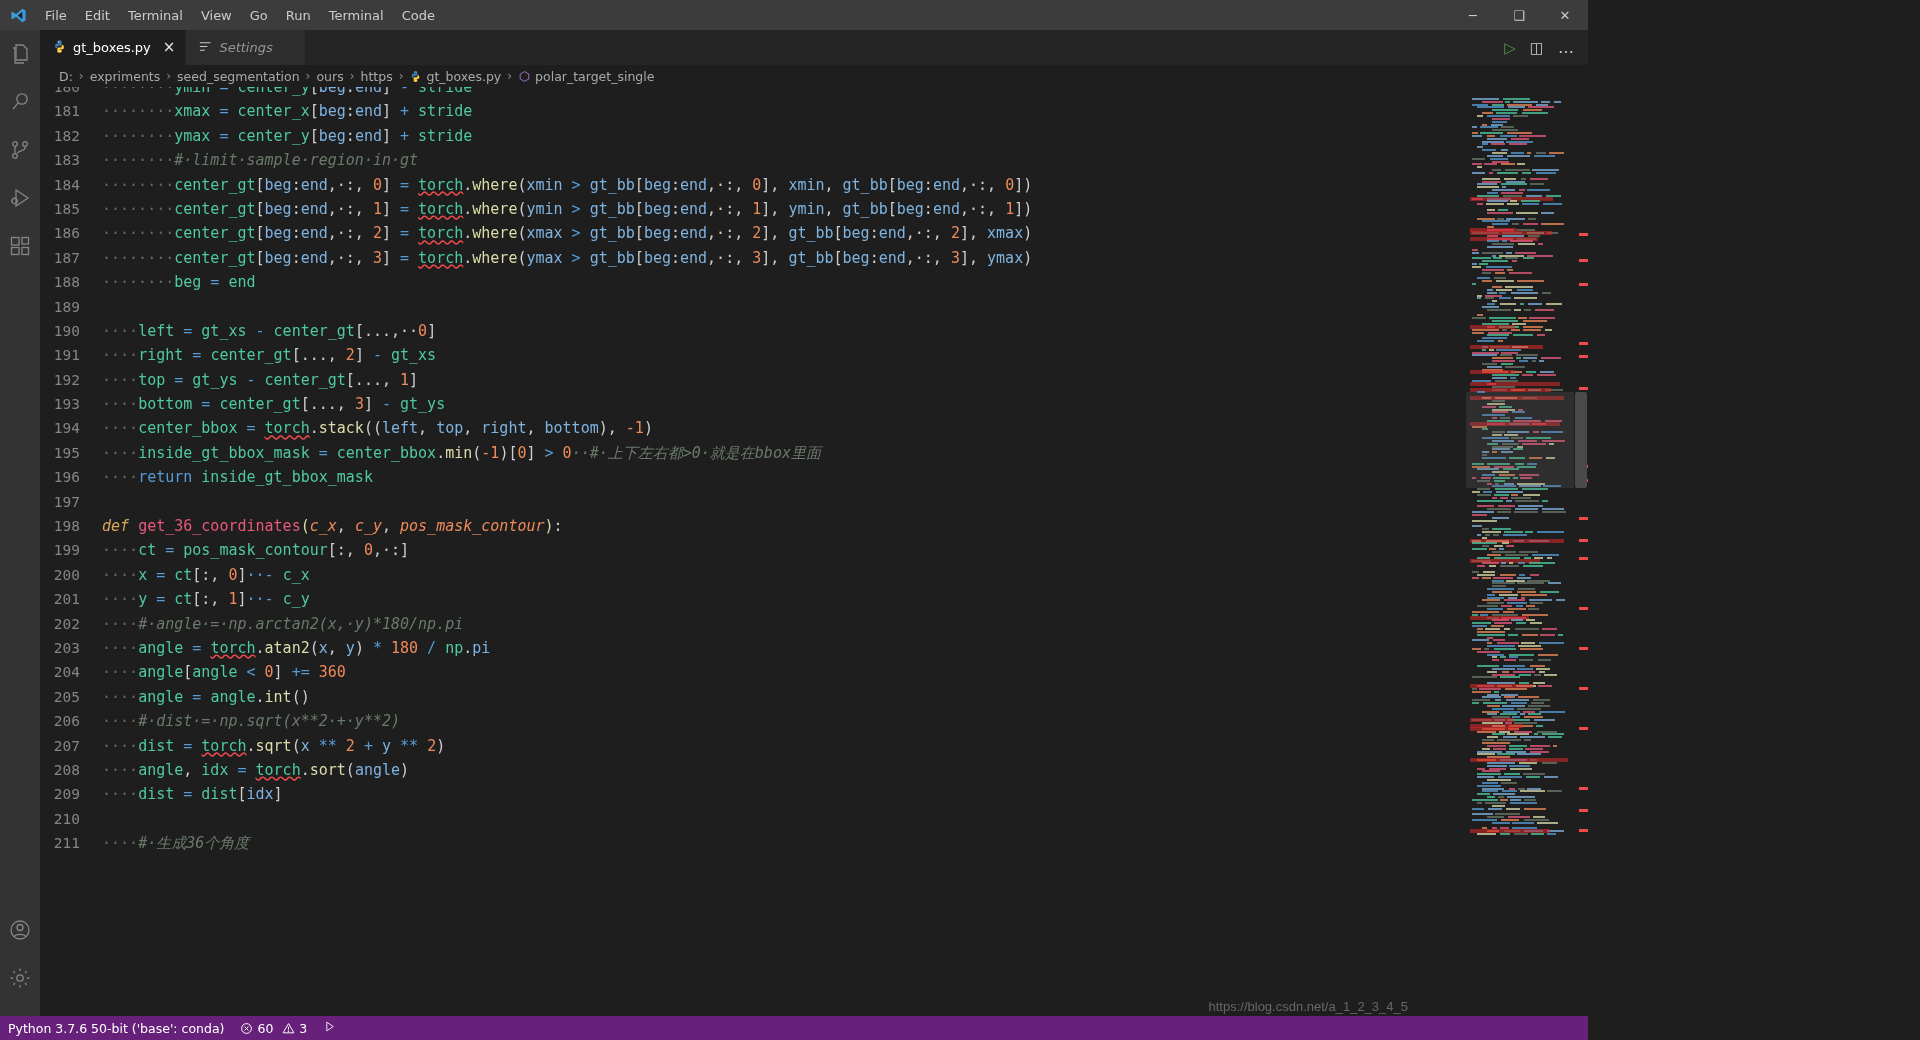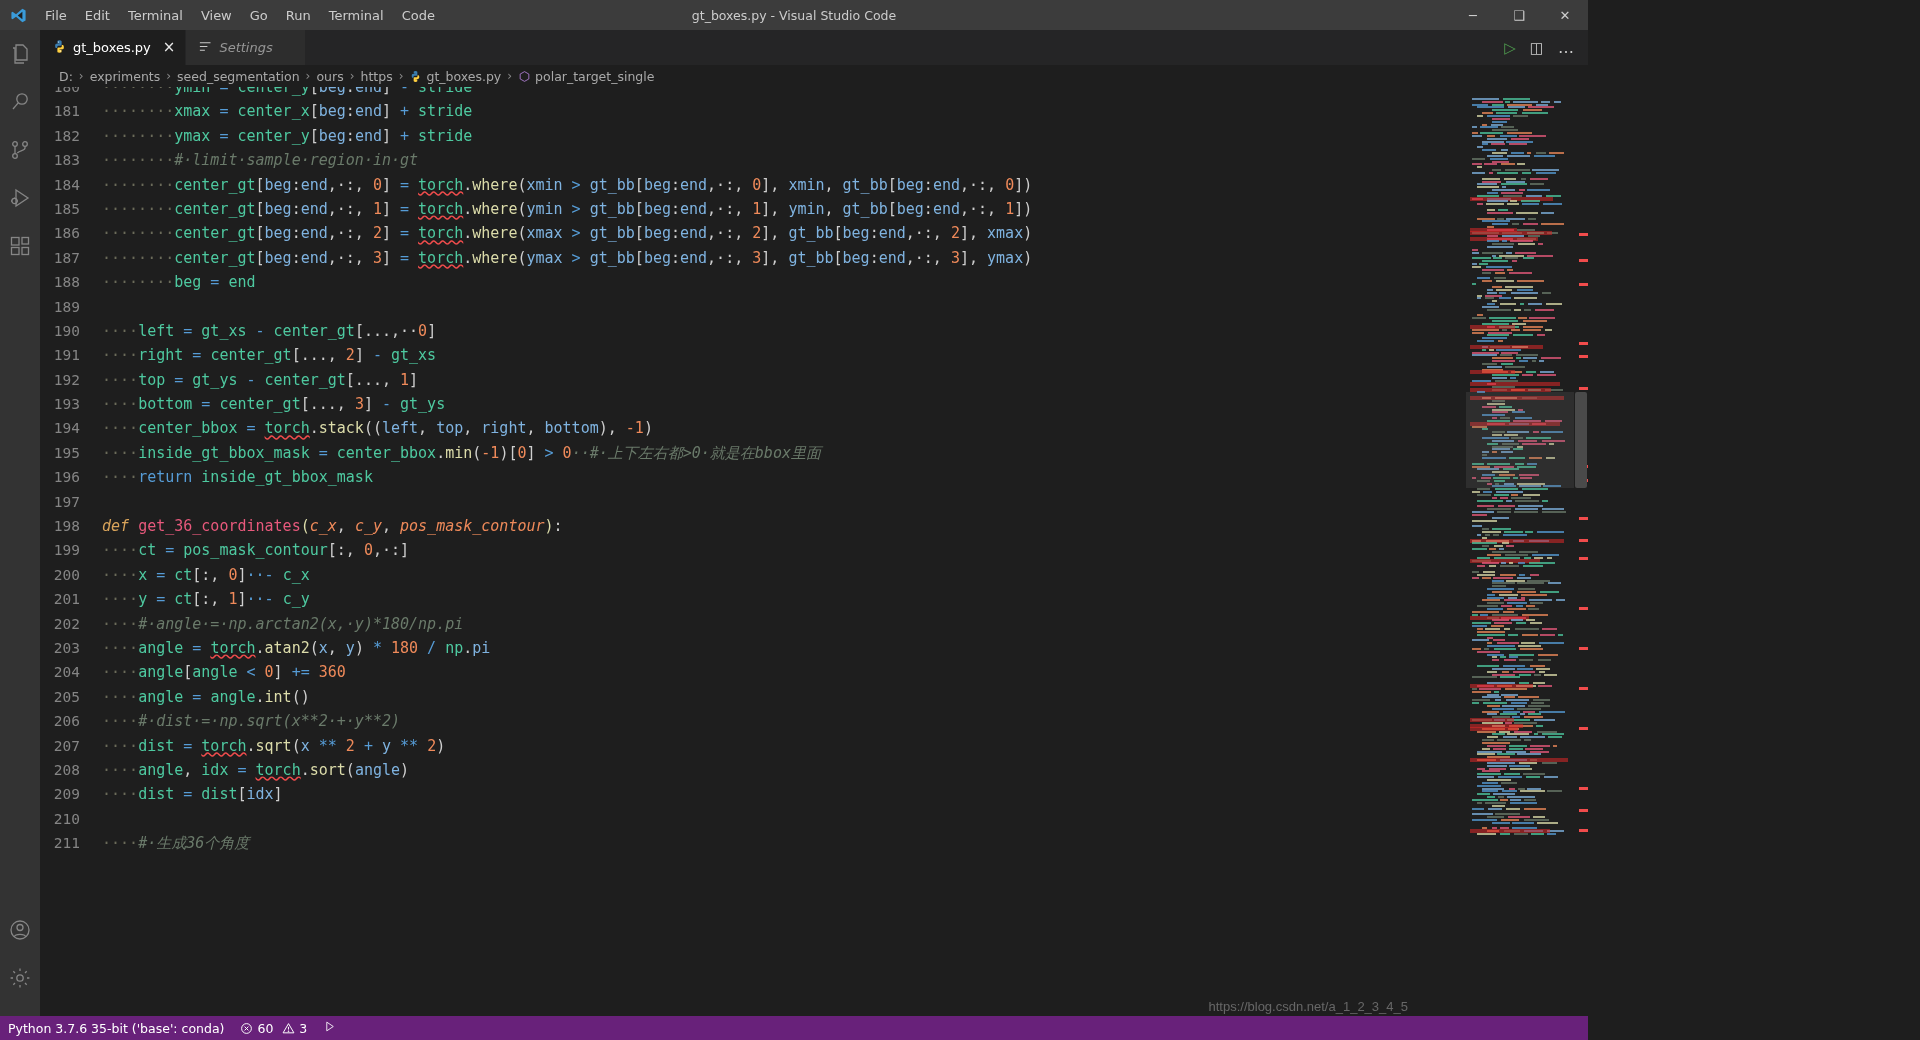--- a/index.html
+++ b/index.html
@@ -154,21 +154,20 @@
     <div class="menubar">
       <div class="menu-item">File</div>
       <div class="menu-item">Edit</div>
       <div class="menu-item">Terminal</div>
       <div class="menu-item">View</div>
       <div class="menu-item">Go</div>
       <div class="menu-item">Run</div>
       <div class="menu-item">Terminal</div>
       <div class="menu-item">Code</div>
     </div>
-    <div class="window-title">gt_boxes.py - Visual Studio Code</div>
     <div class="winctrls">
       <div class="winbtn">─</div>
       <div class="winbtn">❑</div>
       <div class="winbtn close">✕</div>
     </div>
   </div>
 
   <div class="body-row">
 
     <div class="activitybar">
@@ -1011,21 +1010,21 @@
             <div class="sb-thumb" style="top: 305px; height: 96px;"></div>
           </div>
       </div>
     </div>
   </div>
 
   <div class="statusbar statusbar-wrap">
     <div class="wm">https://blog.csdn.net/a_1_2_3_4_5</div>
     <div class="sb-left">
       <div class="sb-item">
-        <span>Python 3.7.6 35-bit ('base': conda)</span>
+        <span>Python 3.7.6 50-bit ('base': conda)</span>
       </div>
       <div class="sb-item">
         <span>
           <svg width="13" height="13" viewBox="0 0 24 24" fill="none" stroke="#fff" stroke-width="1.8" style="vertical-align:-2px">
             <circle cx="12" cy="12" r="9"></circle>
               <path d="M8.5 8.5 L15.5 15.5 M15.5 8.5 L8.5 15.5"></path>
           </svg>
         </span>
         <span>60</span>
         <span style="margin-left:5px">

